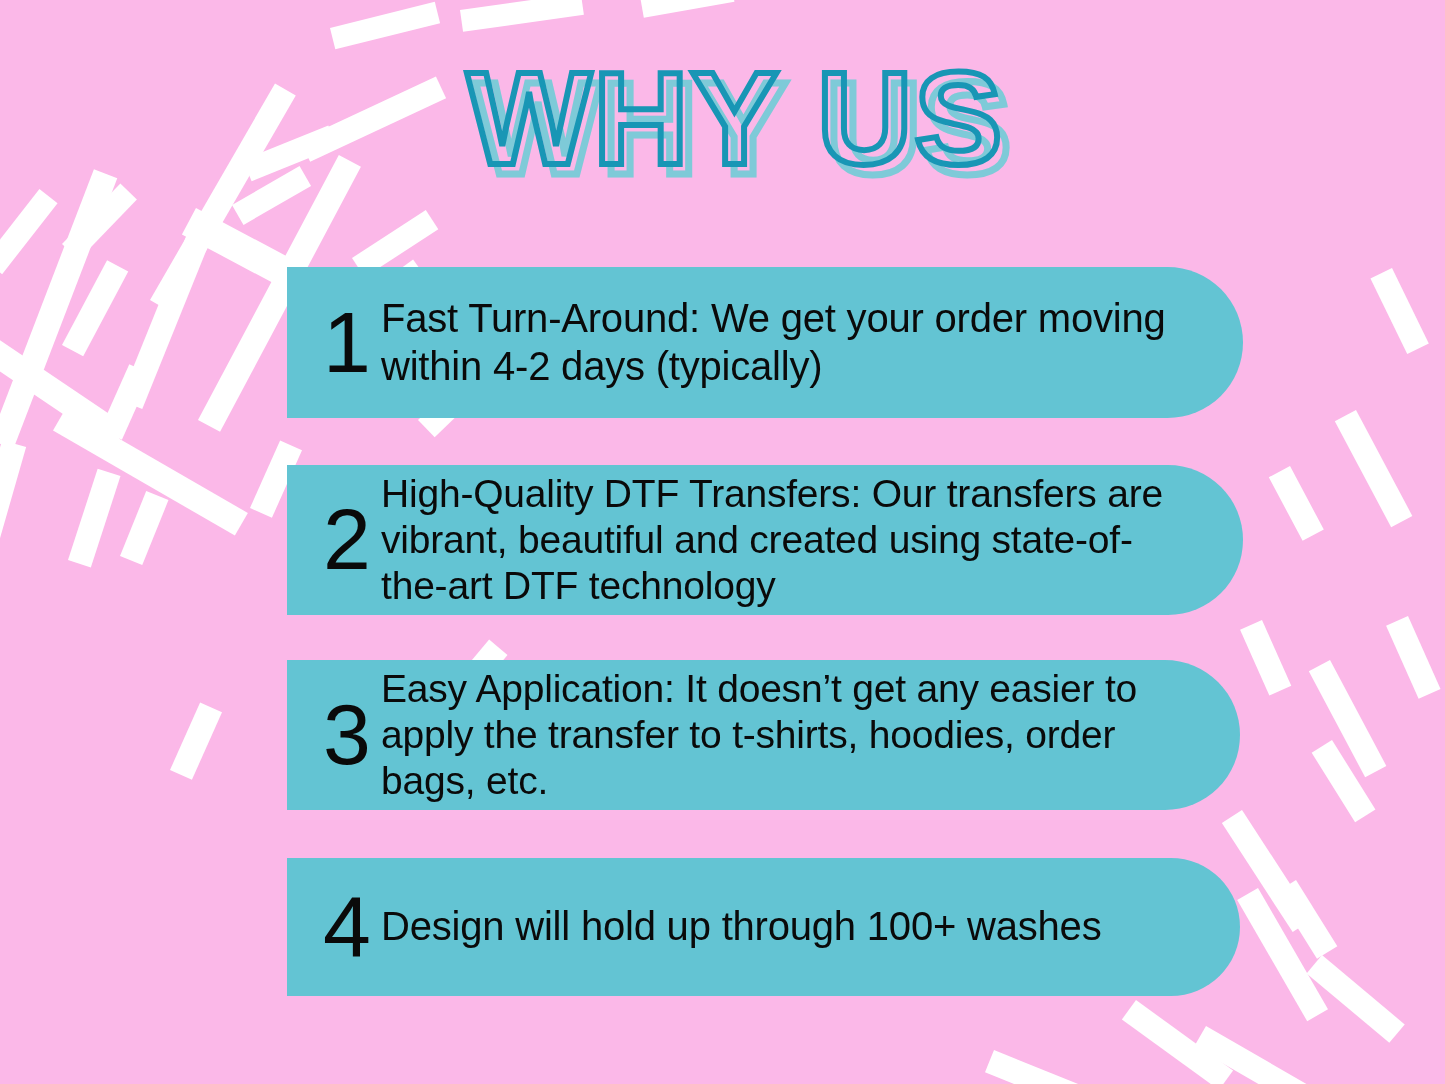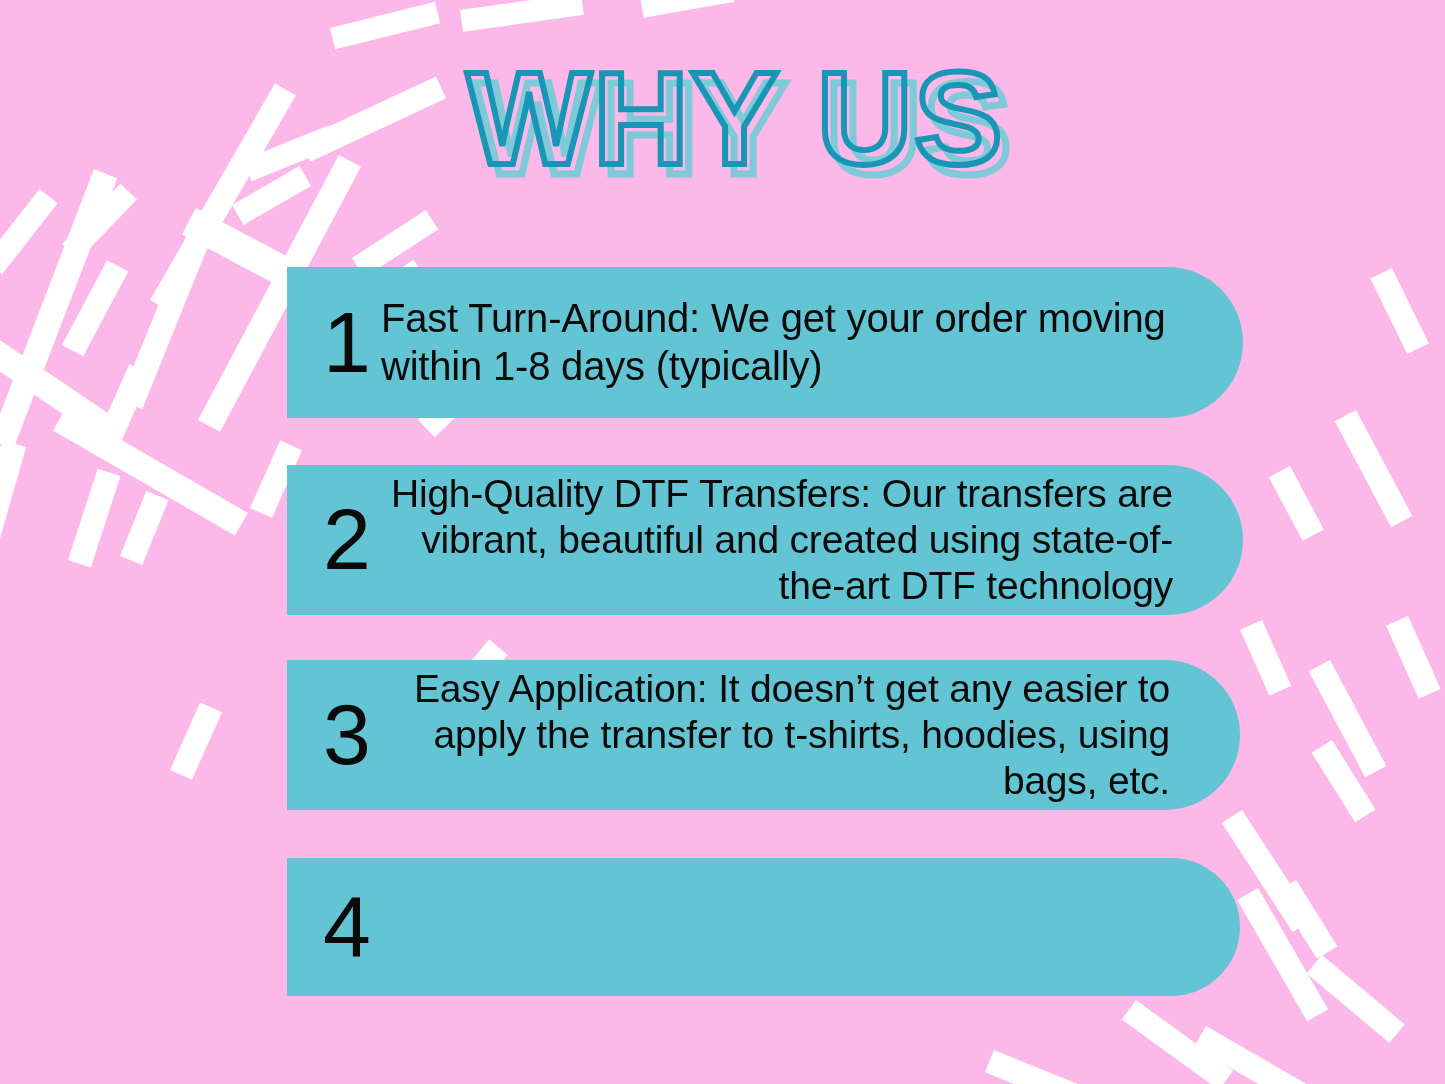--- a/index.html
+++ b/index.html
@@ -97,21 +97,21 @@
     font-weight: 400;
     color: #0a0a0a;
     letter-spacing: -0.2px;
   }
 
   .card-1 { height: 151px; width: 956px; margin-bottom: 47px; }
   .card-2 { height: 150px; width: 956px; margin-bottom: 45px; }
   .card-3 { height: 150px; width: 953px; margin-bottom: 48px; }
   .card-4 { height: 138px; width: 953px; }
 
-  .card-2 .card-text, .card-3 .card-text { font-size: 39px; text-align: right; }
+  .card-2 .card-text, .card-3 .card-text { font-size: 39px; }
 </style>
 </head>
 <body>
 
 <div id="poster">
 
   <svg id="dash-layer" viewBox="0 0 1445 1084" xmlns="http://www.w3.org/2000/svg" aria-hidden="true">
     <g fill="#FFFFFF">
 
       <g>
@@ -170,31 +170,32 @@
 
   <div id="title-block">
     <div class="title-text title-shadow">WHY US</div>
     <div class="title-text title-main">WHY US</div>
   </div>
 
   <div id="cards">
 
     <div class="card card-1">
       <div class="card-num">1</div>
-      <div class="card-text">Fast Turn-Around: We get your order moving within 1-8 days (typically)</div>
+      <div class="card-text">Fast Turn-Around: We get your order moving within 4-2 days (typically)</div>
     </div>
 
     <div class="card card-2">
       <div class="card-num">2</div>
       <div class="card-text">High-Quality DTF Transfers: Our transfers are vibrant, beautiful and created using state-of-the-art DTF technology</div>
     </div>
 
     <div class="card card-3">
       <div class="card-num">3</div>
-      <div class="card-text">Easy Application: It doesn’t get any easier to apply the transfer to t-shirts, hoodies, using bags, etc.</div>
+      <div class="card-text">Easy Application: It doesn’t get any easier to apply the transfer to t-shirts, hoodies, order bags, etc.</div>
     </div>
 
     <div class="card card-4">
       <div class="card-num">4</div>
+      <div class="card-text">Design will hold up through 100+ washes</div>
     </div>
 
   </div>
 </div>
 
 </body></html>

